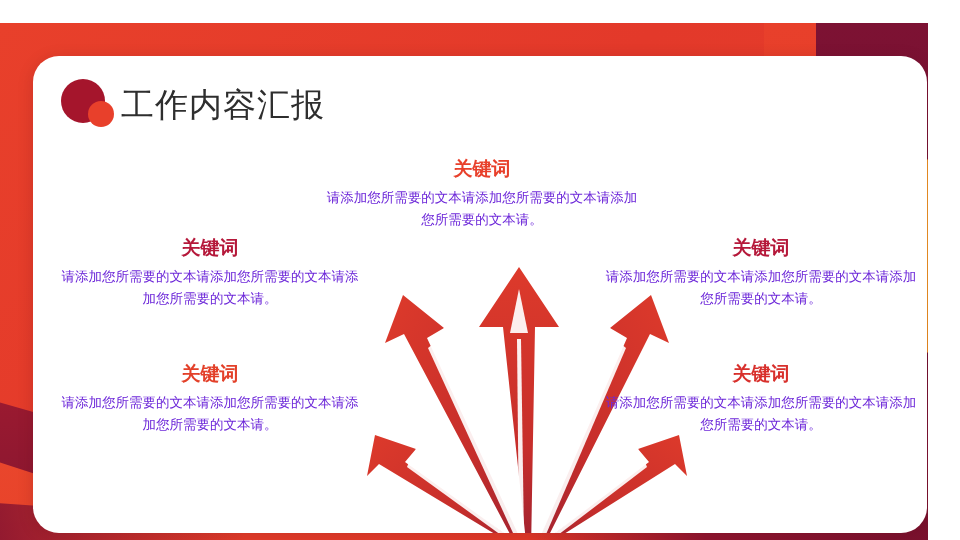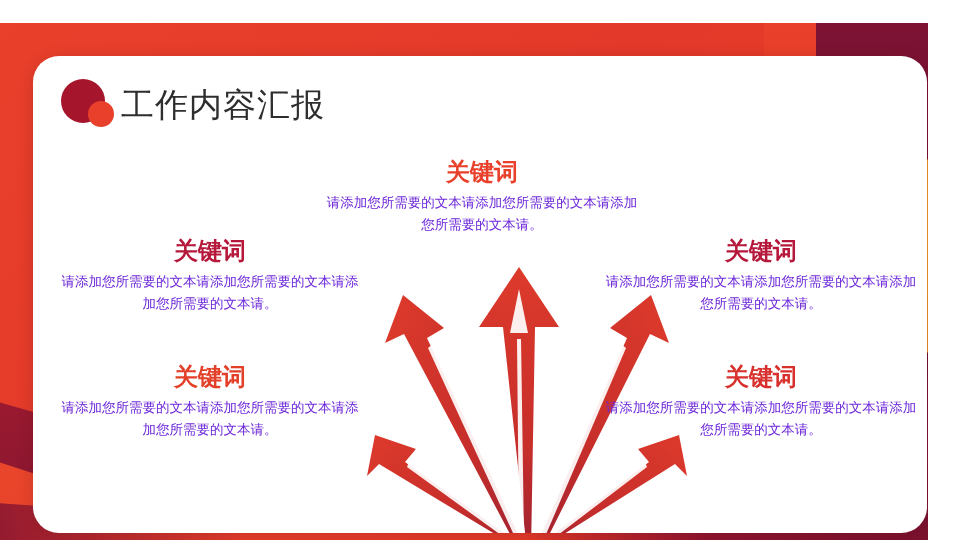--- a/index.html
+++ b/index.html
@@ -108,21 +108,21 @@
     font-size:33px;
     color:#2e2e2e;
     letter-spacing:1px;
     line-height:1;
     white-space:nowrap;
   }
 
   
   .blk{ position:absolute; }
   .blk .kw{
-    font-size:24px;
+    font-size:19px;
     font-weight:bold;
     margin-bottom:7px;
     line-height:1.1;
   }
   .blk .body{
     font-size:13.5px;
     color:#6d28d9;
     line-height:1.62;
   }
   .c-center{ text-align:center; }

